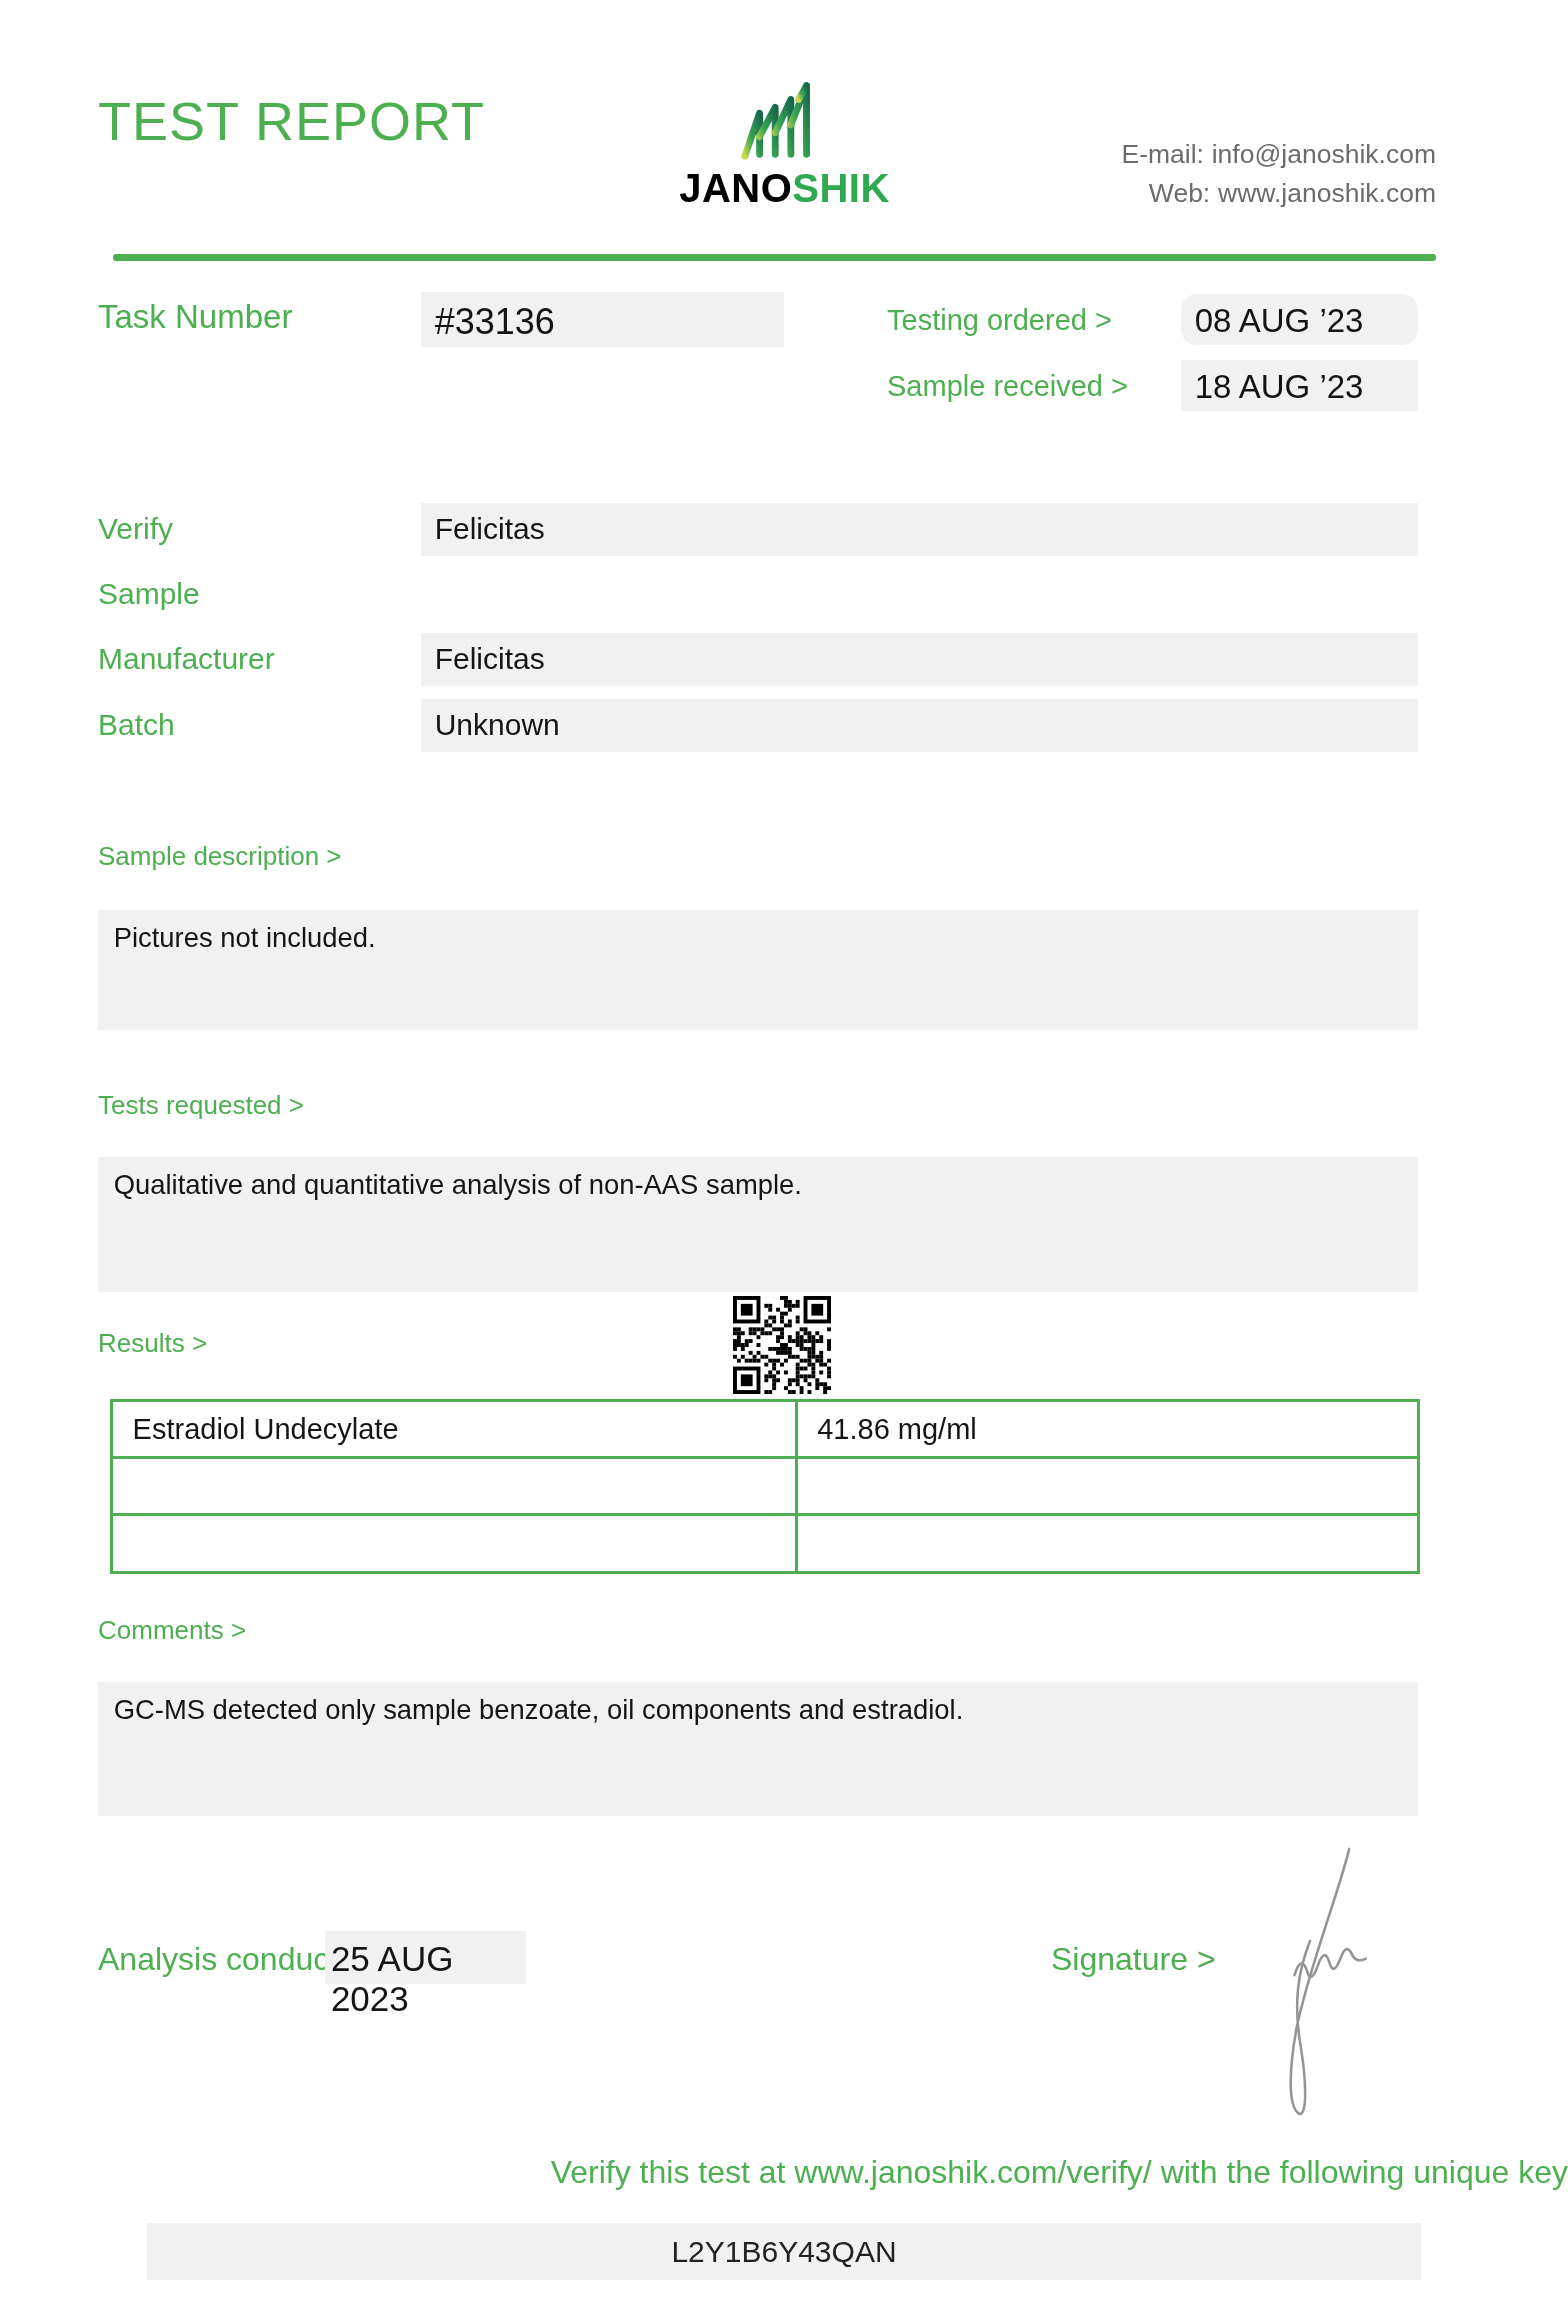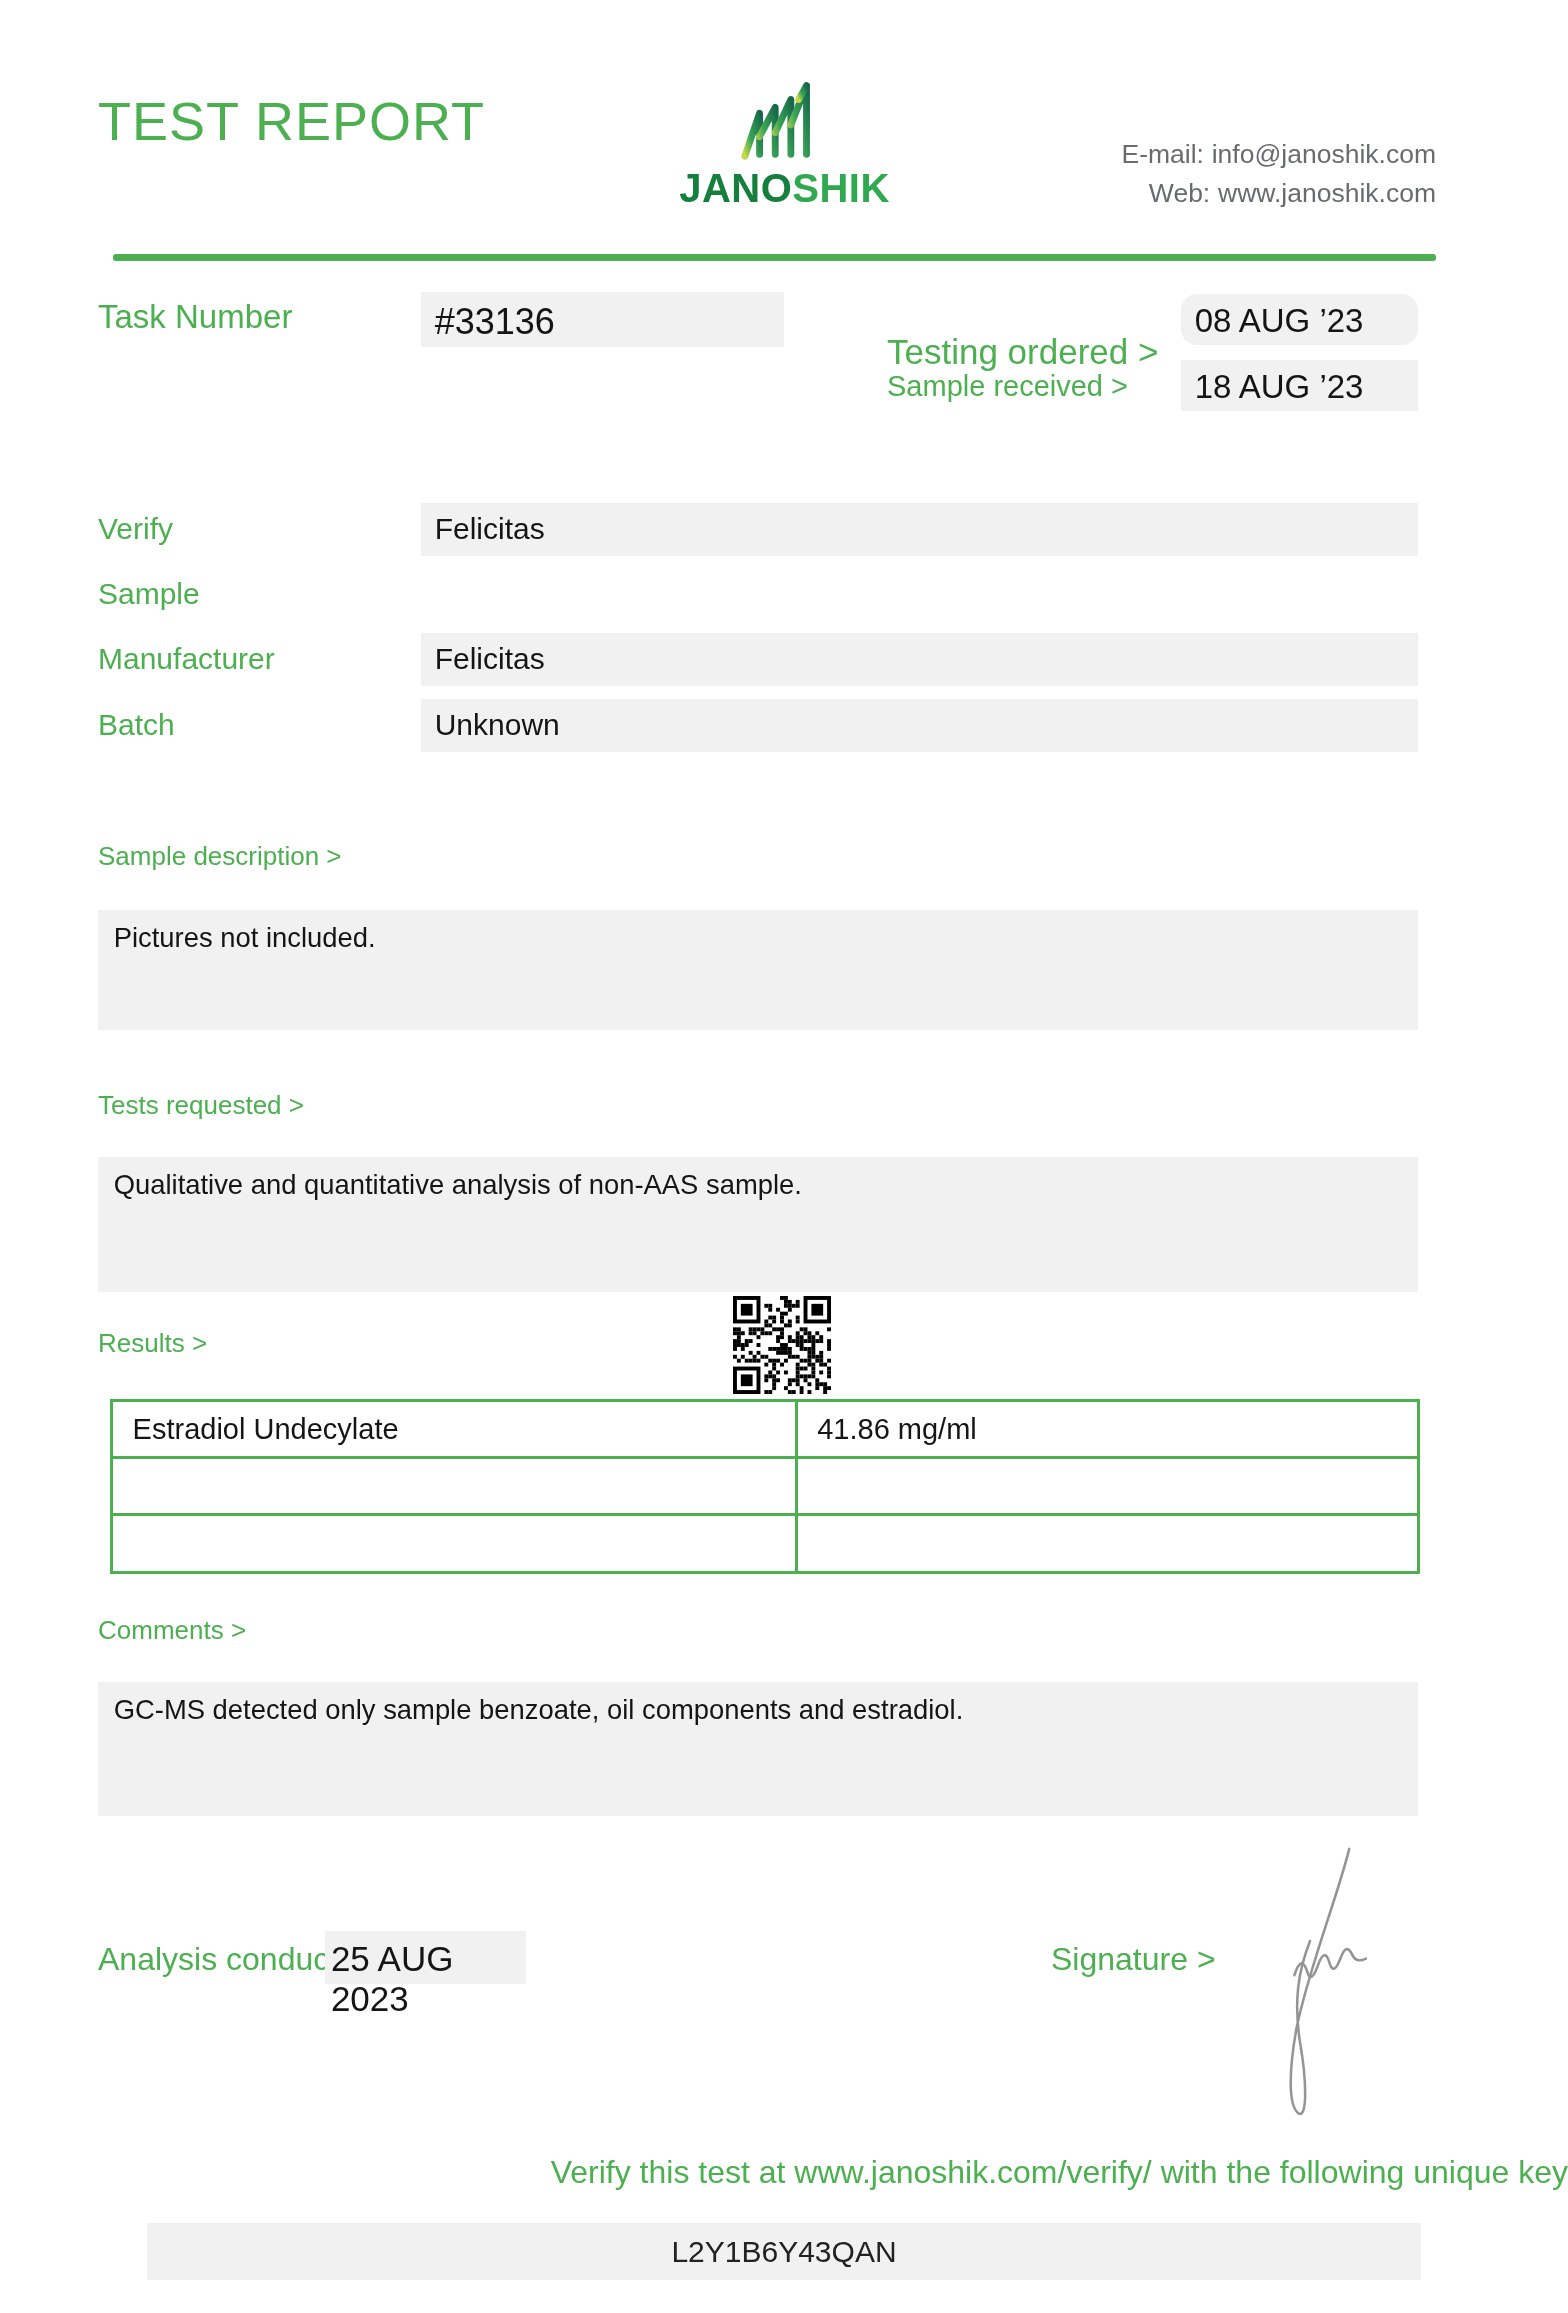--- a/index.html
+++ b/index.html
@@ -6,35 +6,35 @@
   .page{
     position:relative;width:1568px;height:2313px;background:#ffffff;
     font-family:"Liberation Sans","DejaVu Sans",sans-serif;color:#151515;overflow:hidden;
   }
   .abs{position:absolute;}
   
   .title{left:98px;top:90px;font-size:54px;letter-spacing:1px;color:#4CAF50;font-weight:500;}
   .logo{left:667px;top:76px;width:235px;text-align:center;}
   .logo svg{display:block;margin:0 auto;}
   .brand{font-size:40px;font-weight:bold;letter-spacing:0.5px;margin-top:2px;}
-  .brand .gray{color:#15803d;}
+  .brand .gray{color:#000000;}
   .brand .green{color:#2FA84F;}
   .contact{top:135px;right:132px;text-align:right;font-size:26.5px;line-height:39px;color:#696C6E;}
   .contact .cl{margin-right:7.8px;}
   .rule{left:113px;top:254px;width:1323px;height:6.9px;background:#4CAF50;border-radius:2.9px;}
   
   .glabel{color:#4CAF50;}
   .heading{font-size:26px;color:#4CAF50;}
   
   .gbox{background:#F1F1F2;}
   
   .task-label{left:98px;top:298px;font-size:33px;}
   .task-box{left:421px;top:292px;width:363px;height:55px;}
   .task-box span{display:block;padding:8.8px 0 0 13.7px;font-size:36px;color:#141414;}
-  .ord-label{left:887px;top:304px;font-size:35px;margin-top:28px;}
+  .ord-label{left:887px;top:304px;font-size:29px;}
   .ord-box{left:1181px;top:294px;width:237px;height:51px;border-radius:16px;}
   .rec-label{left:887px;top:370px;font-size:29px;}
   .rec-box{left:1181px;top:360px;width:237px;height:51px;}
   .date-box span{display:block;padding:7.8px 0 0 13.7px;font-size:33px;color:#141414;}
   
   .drow-label{left:98px;font-size:30px;}
   .drow-box{left:421px;width:997px;height:53px;}
   .drow-box span{display:block;padding:8.8px 0 0 13.7px;font-size:30px;}
   
   .sec-box{left:98px;width:1320px;}

